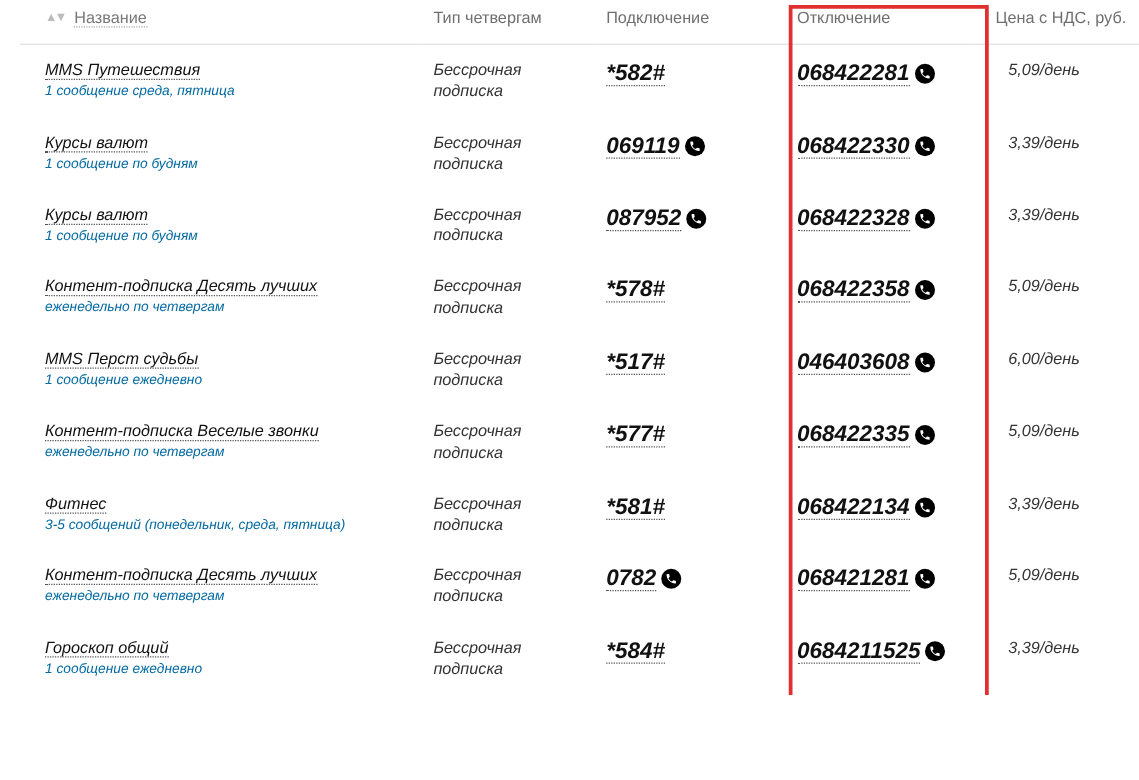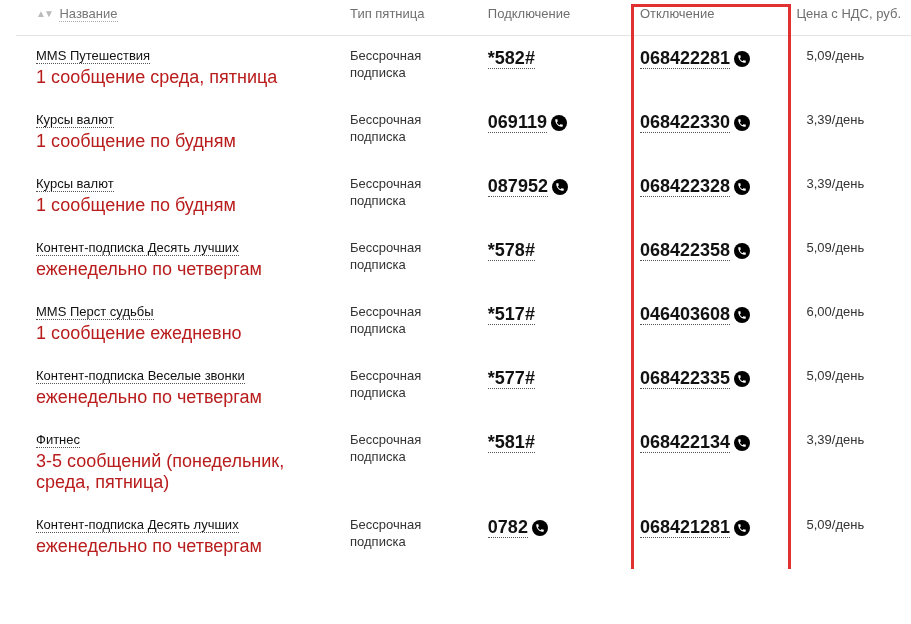--- a/index.html
+++ b/index.html
@@ -28,35 +28,36 @@
     .col-type  { width: 130px; }
     .col-conn  { width: 145px; }
     .col-disc  { width: 135px; }
     .col-price { width: 120px; }
 
     tbody td {
       padding: 12px 10px 12px 10px;
       vertical-align: top;
       font-size: 13px;
       color: #333;
+      font-style: italic;
     }
     tbody tr { border-bottom: 0; }
     tbody td:first-child { padding-left: 20px; }
 
     .name-link {
       color: #111;
       text-decoration: none;
       border-bottom: 1px dotted #555;
       font-size: 13px;
     }
     .name-desc {
       display: block;
       margin-top: 4px;
-      color: #b91c1c;
-      font-size: 18px;
+      color: #0369a1;
+      font-size: 11px;
     }
     .sub-type {
       color: #333;
       line-height: 1.3;
     }
     .code-cell {
       white-space: nowrap;
     }
     .code {
       color: #111;
@@ -113,21 +114,21 @@
 <div class="wrap">
 
 <table class="table">
   <thead>
     <tr class="thead-row">
       <th class="col-name">
         <span class="sort-arrows">▲▼</span>
         <span class="hdr-label">Название</span>
       </th>
       <th class="col-type">
-        <span>Тип пятница</span>
+        <span>Тип четвергам</span>
       </th>
       <th class="col-conn">
         <span>Подключение</span>
       </th>
       <th class="col-disc">
         <span>Отключение</span>
       </th>
       <th class="col-price" style="text-align:right;">
         <span>Цена с НДС, руб.</span>
       </th>
@@ -205,18 +206,27 @@
           <td><a href="#" class="name-link">Контент-подписка Десять лучших</a><span class="name-desc">еженедельно по четвергам</span></td>
           <td class="sub-type">Бессрочная подписка</td>
           <td class="code-cell"><span class="code">0782</span><span class="phone-icon"><svg viewBox="0 0 24 24">
                 <path d="M6.6 10.8c1.4 2.8 3.8 5.2 6.6 6.6l2.2-2.2c.3-.3.7-.4 1-.2 1.1.4 2.4.6 3.6.6.6 0 1 .4 1 1V20c0 .6-.4 1-1 1C10.6 21 3 13.4 3 4c0-.6.4-1 1-1h3.4c.6 0 1 .4 1 1 0 1.2.2 2.5.6 3.6.1.3 0 .7-.2 1l-2.2 2.2z"></path>
               </svg></span></td>
           <td class="code-cell"><span class="code">068421281</span><span class="phone-icon"><svg viewBox="0 0 24 24">
                 <path d="M6.6 10.8c1.4 2.8 3.8 5.2 6.6 6.6l2.2-2.2c.3-.3.7-.4 1-.2 1.1.4 2.4.6 3.6.6.6 0 1 .4 1 1V20c0 .6-.4 1-1 1C10.6 21 3 13.4 3 4c0-.6.4-1 1-1h3.4c.6 0 1 .4 1 1 0 1.2.2 2.5.6 3.6.1.3 0 .7-.2 1l-2.2 2.2z"></path>
               </svg></span></td>
           <td class="price-cell">5,09/день</td>
         </tr>
+        <tr>
+          <td><a href="#" class="name-link">Гороскоп общий</a><span class="name-desc">1 сообщение ежедневно</span></td>
+          <td class="sub-type">Бессрочная подписка</td>
+          <td class="code-cell"><span class="code">*584#</span></td>
+          <td class="code-cell"><span class="code">0684211525</span><span class="phone-icon"><svg viewBox="0 0 24 24">
+                <path d="M6.6 10.8c1.4 2.8 3.8 5.2 6.6 6.6l2.2-2.2c.3-.3.7-.4 1-.2 1.1.4 2.4.6 3.6.6.6 0 1 .4 1 1V20c0 .6-.4 1-1 1C10.6 21 3 13.4 3 4c0-.6.4-1 1-1h3.4c.6 0 1 .4 1 1 0 1.2.2 2.5.6 3.6.1.3 0 .7-.2 1l-2.2 2.2z"></path>
+              </svg></span></td>
+          <td class="price-cell">3,39/день</td>
+        </tr>
       </tbody>
 </table>
 
 <div class="highlight-box" style="left: 615px; top: 4px; width: 160px; height: 616px;"></div>
 
 </div>
 
 </body></html>

